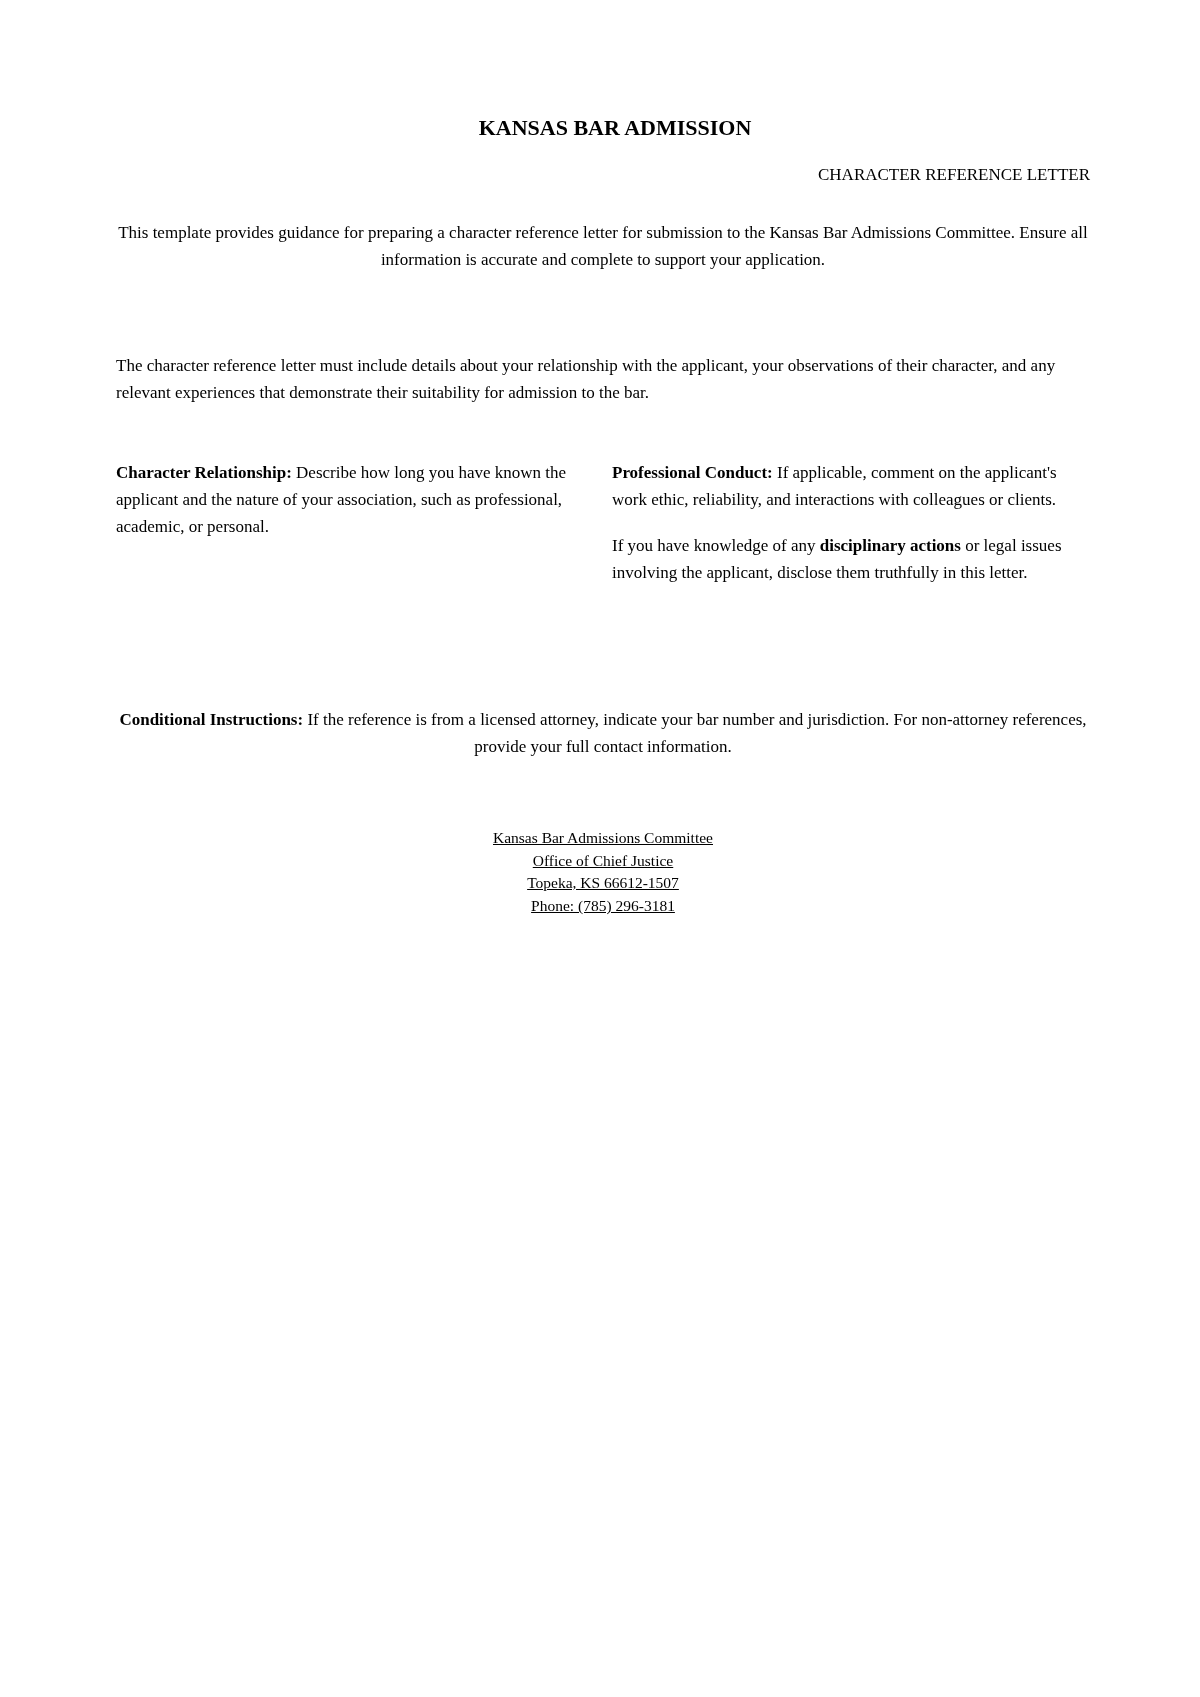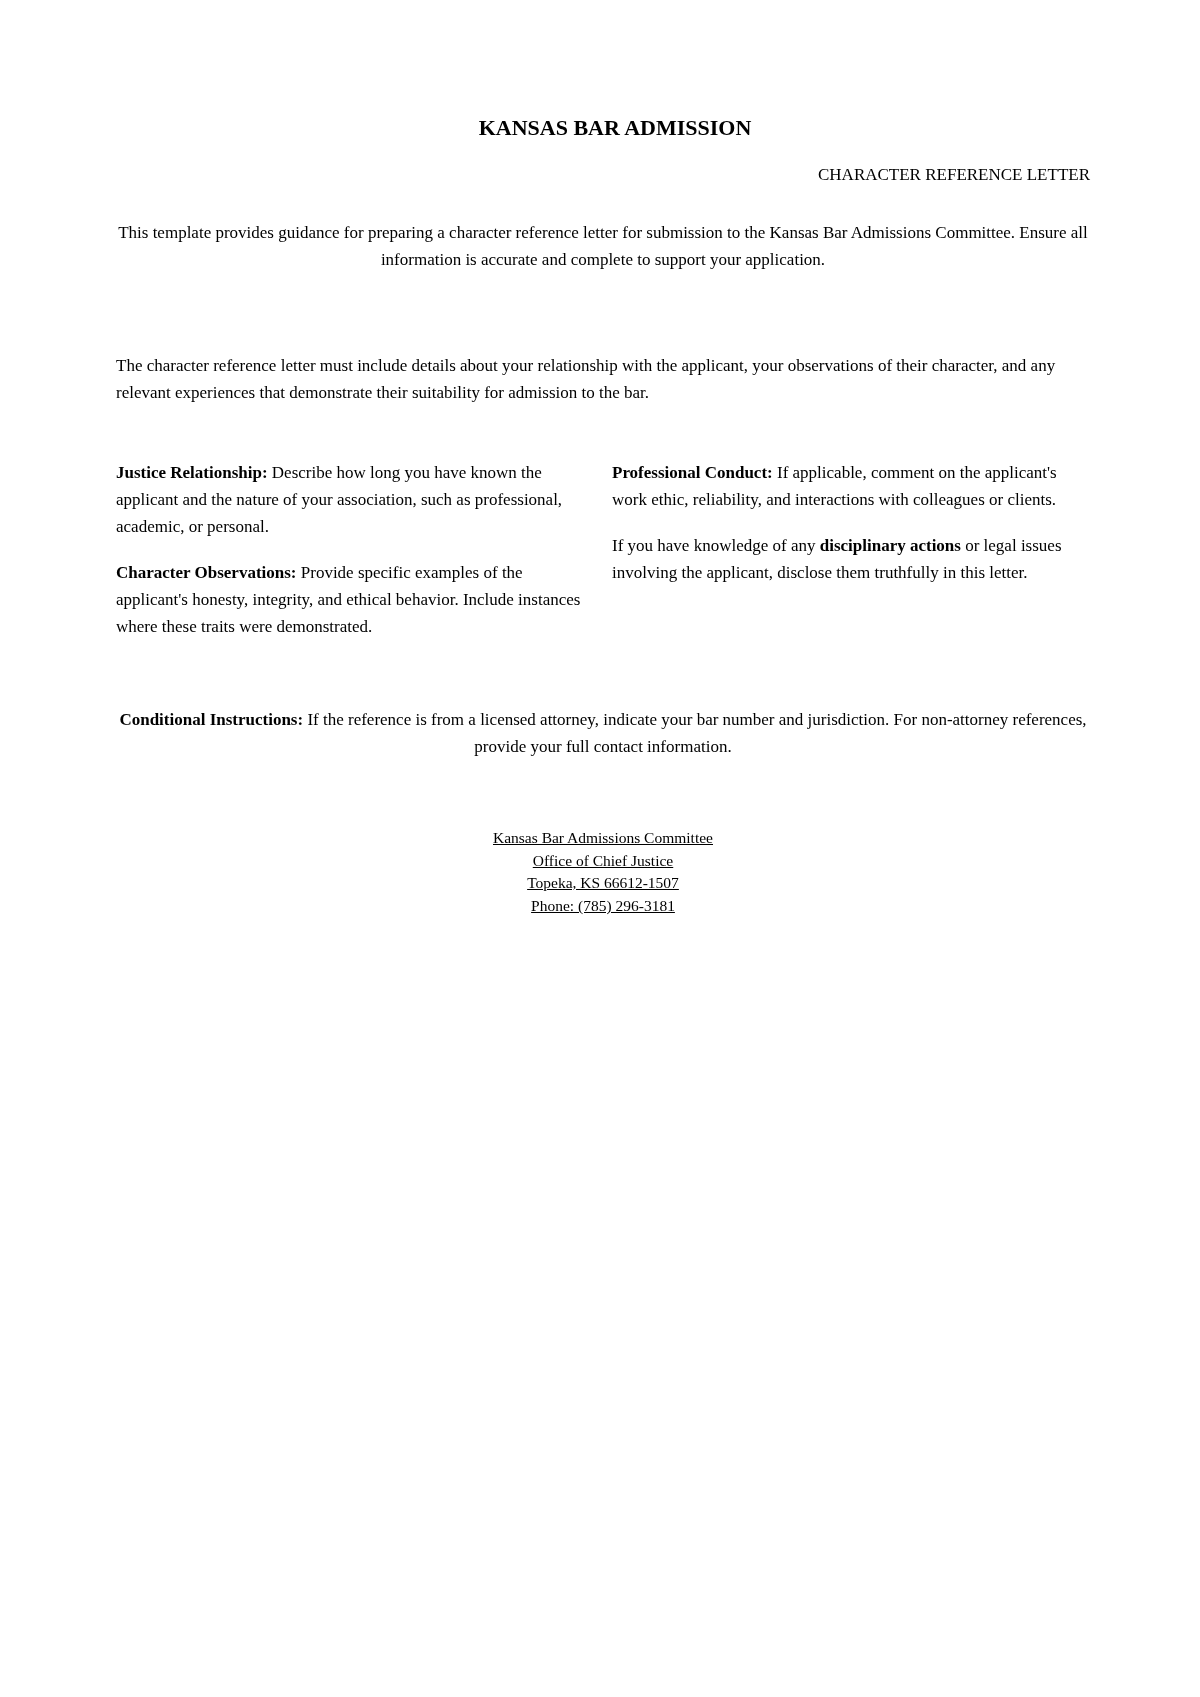--- a/index.html
+++ b/index.html
@@ -86,22 +86,21 @@
 
 <div class="page">
   <h1 class="title">KANSAS BAR ADMISSION</h1>
   <h2 class="subtitle" style="font-weight:normal;">CHARACTER REFERENCE LETTER</h2>
 
   <p class="para p1">This template provides guidance for preparing a character reference letter for submission to the Kansas Bar Admissions Committee. Ensure all information is accurate and complete to support your application.</p>
   <p class="para p2">The character reference letter must include details about your relationship with the applicant, your observations of their character, and any relevant experiences that demonstrate their suitability for admission to the bar.</p>
 
   <div class="cols">
     <div class="col">
-      <p><b>Justice Relationship:</b><span> Describe how long you have known the applicant and the nature of your association, such as professional, academic, or personal.</span></p>
-      <p><b>Character Observations:</b><span> Provide specific examples of the applicant's honesty, integrity, and ethical behavior. Include instances where these traits were demonstrated.</span></p>
+      <p><b>Character Relationship:</b><span> Describe how long you have known the applicant and the nature of your association, such as professional, academic, or personal.</span></p>
     </div>
     <div class="col">
       <p><b>Professional Conduct:</b><span> If applicable, comment on the applicant's work ethic, reliability, and interactions with colleagues or clients.</span></p>
       <p><span>If you have knowledge of any </span><b>disciplinary actions</b><span> or legal issues involving the applicant, disclose them truthfully in this letter.</span></p>
     </div>
   </div>
 
   <p class="para p3"><b>Conditional Instructions:</b><span> If the reference is from a licensed attorney, indicate your bar number and jurisdiction. For non-attorney references, provide your full contact information.</span></p>
 
   <div class="address">

